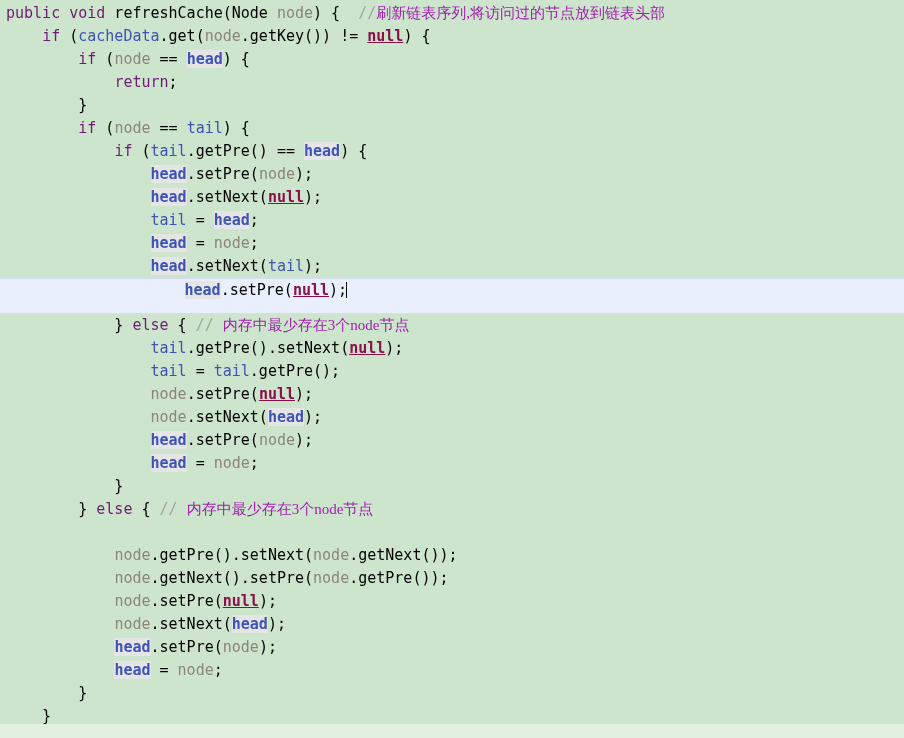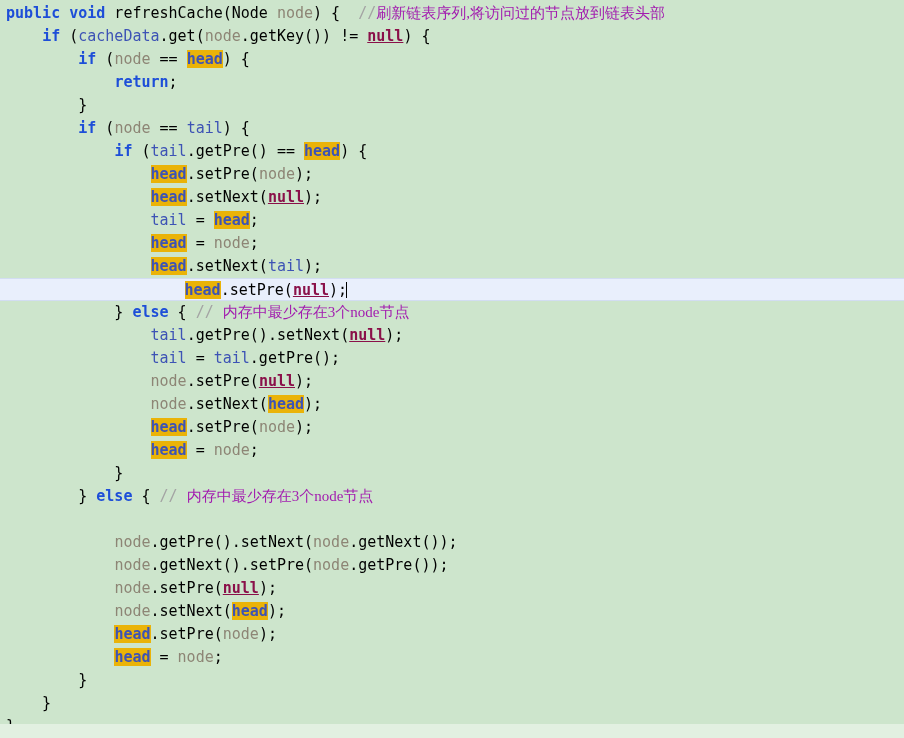--- a/index.html
+++ b/index.html
@@ -37,28 +37,28 @@
   .line {
     position: relative;
     height: 23px;
     padding-left: 6px;
     box-sizing: border-box;
   }
   .line.current {
     background: #e9effc;
     border-top: 1px solid #d2ddf2;
     border-bottom: 1px solid #d2ddf2;
-    height: 23px;
+    height: 36px;
     padding-left: 40px;
   }
 
   
-  .kw      { color: #1d4ed8; font-weight: bold; }   
+  .kw      { color: #701a75; font-weight: normal; }   
   .fld     { color: #3d53b5; font-weight: normal; }   
-  .fldhl   { color: #3d53b5; font-weight: bold; background: #eab308; }
+  .fldhl   { color: #3d53b5; font-weight: bold; background: #e5e5e5; }
   .param   { color: #8d8575; }                      
   .lit     { color: #8a1049; font-weight: bold; text-decoration: underline; }   
   .type    { color: #000000; }                      
   .cmt     { color: #a3a3a3; }                      
   .cmt-cn  { color: #a21caf; font-family: Liberation Serif, serif; }
   .plain   { color: #000000; }
   .caret {
     display: inline-block;
     width: 0;
     border-left: 1px solid #000000;

